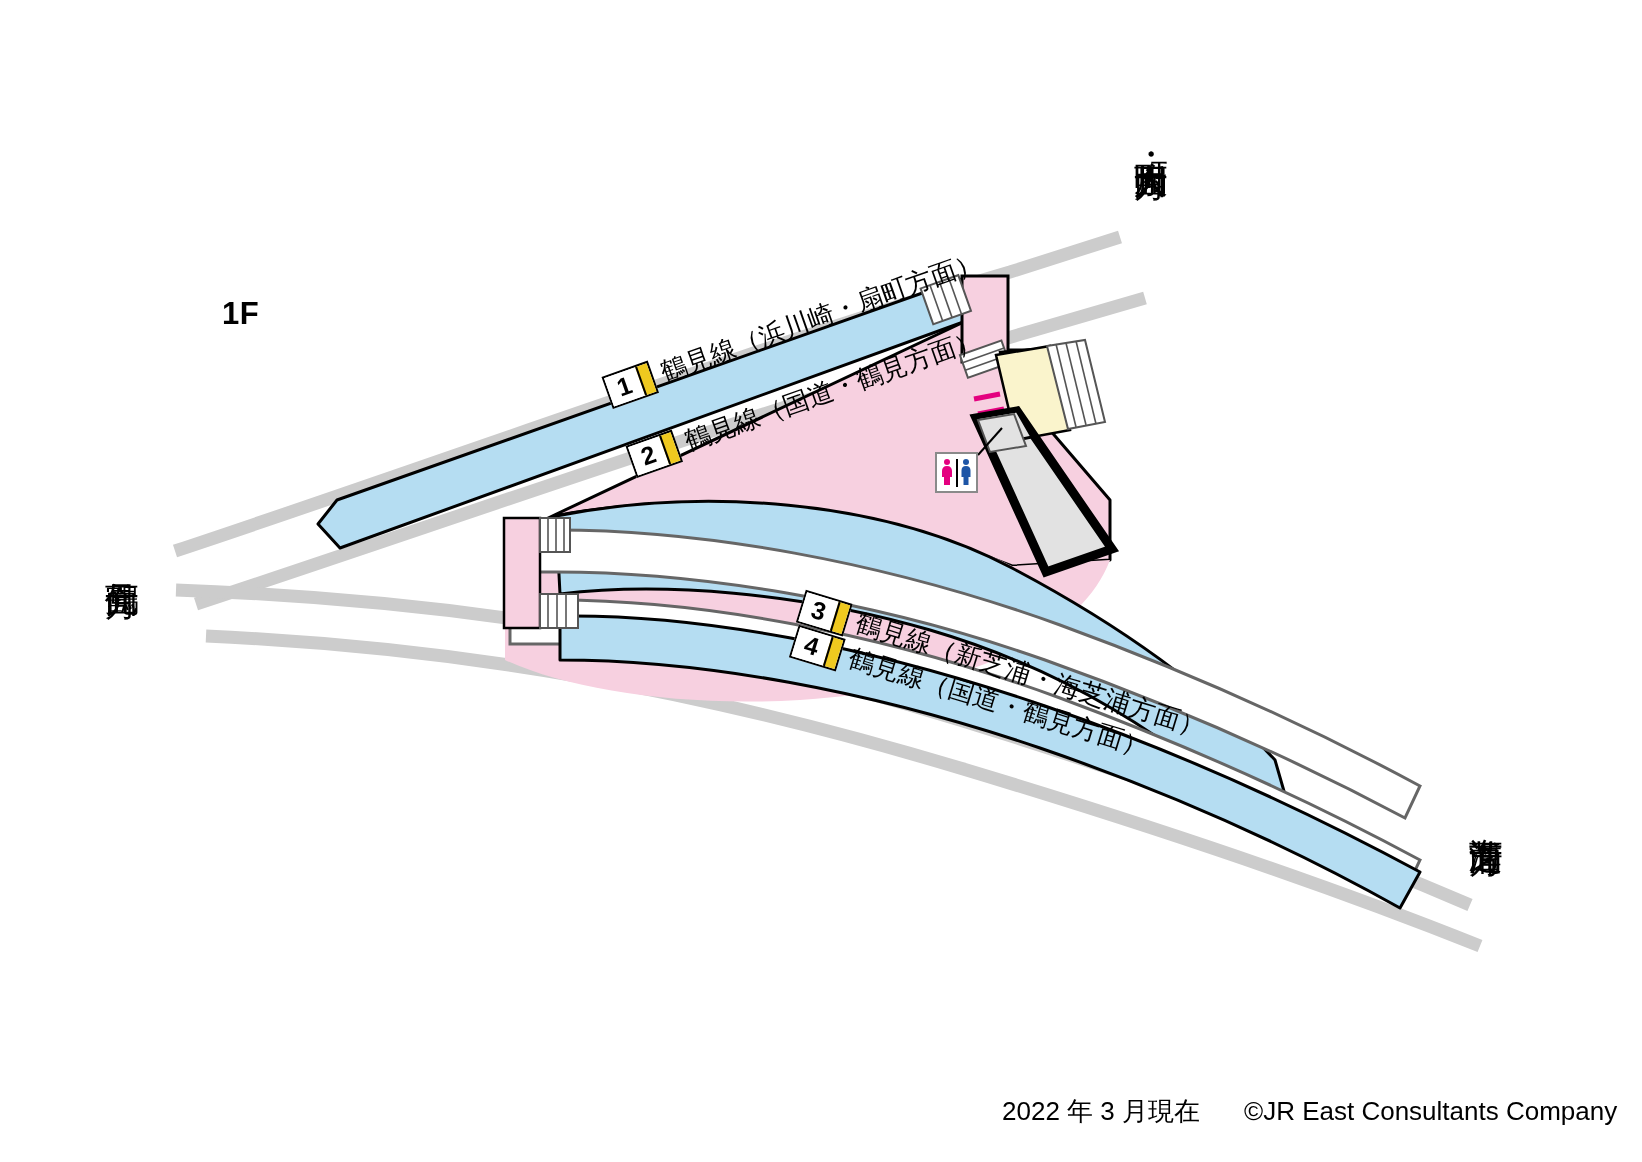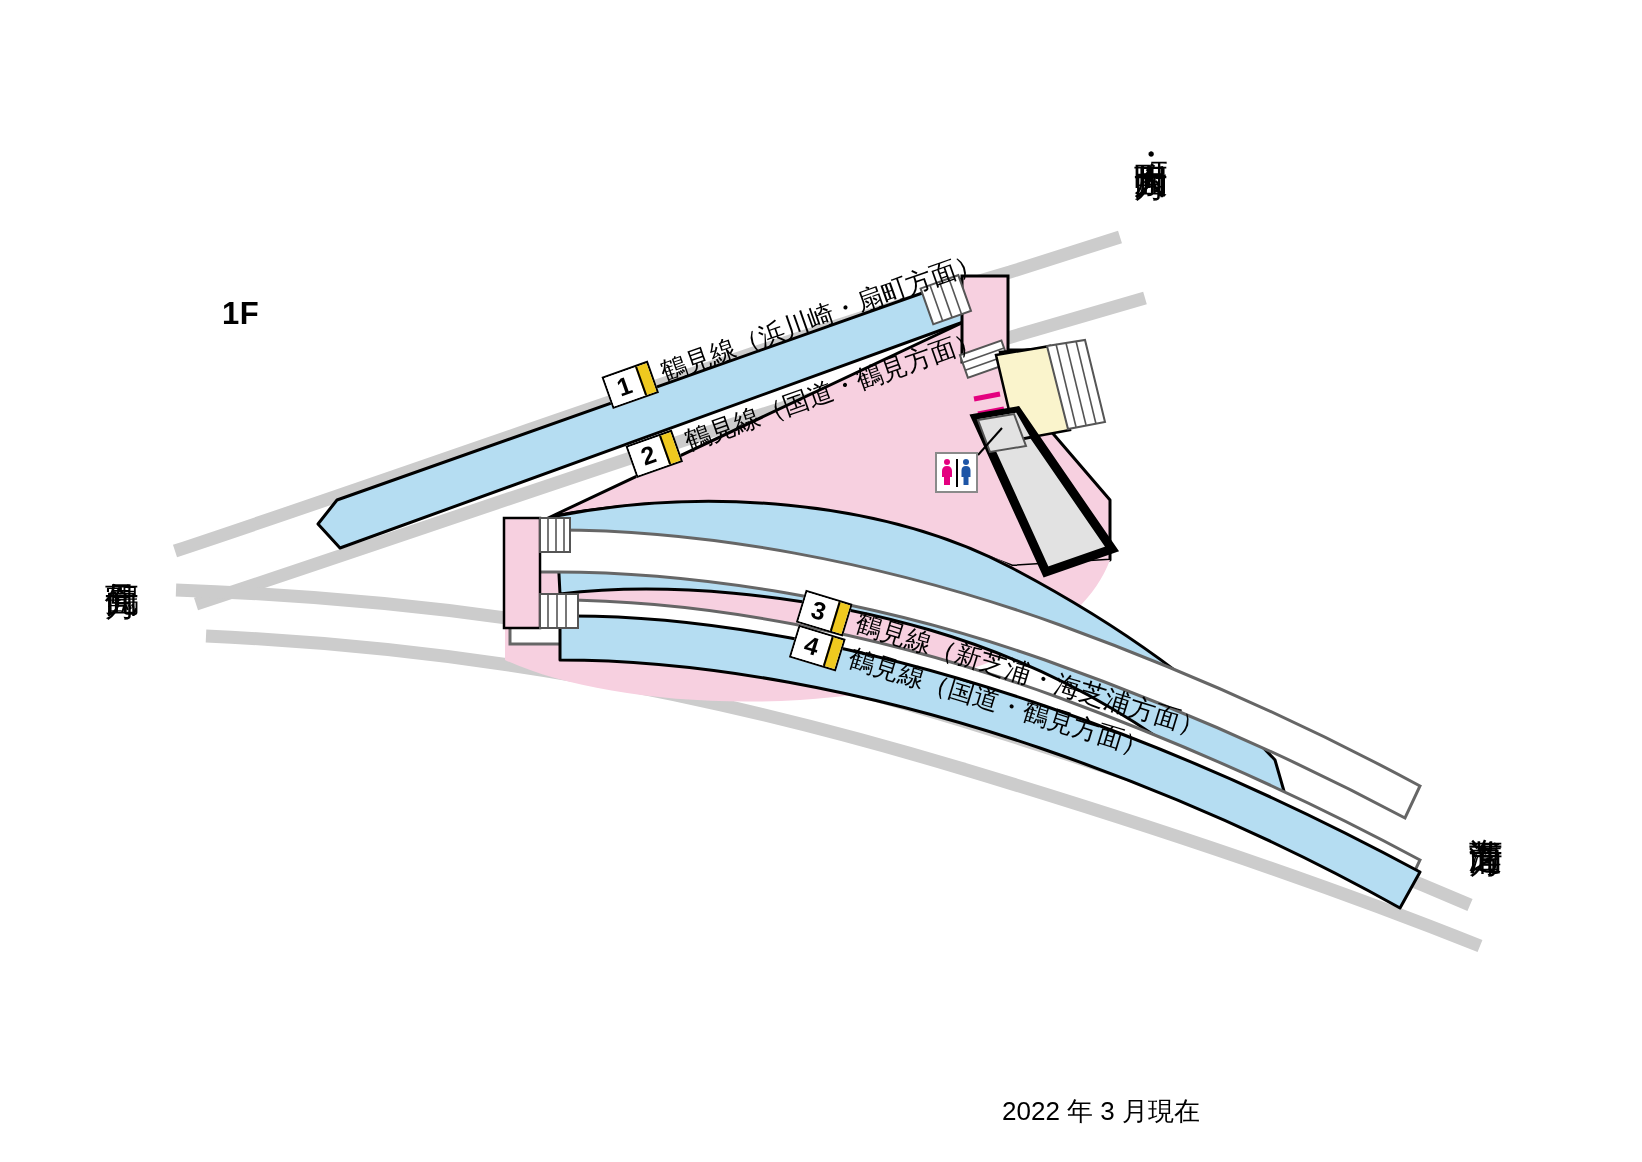--- a/index.html
+++ b/index.html
@@ -222,15 +222,16 @@
 
       <g fill="#1D55A6">
         <circle cx="27" cy="5" r="3"></circle>
         <path d="M27 9 C23.8 9 22.5 10.8 22.5 13.5 L22.5 20 L24.5 20 L24.5 28 L29.5 28 L29.5 20 L31.5 20 L31.5 13.5 C31.5 10.8 30.2 9 27 9 Z"></path>
       </g>
     </svg>
   </div>
 
   <div class="footer">
     <span class="date">2022 年 3 月現在</span>
+    <span class="copy">©JR East Consultants Company</span>
   </div>
 
 </div>
 
 </body></html>

